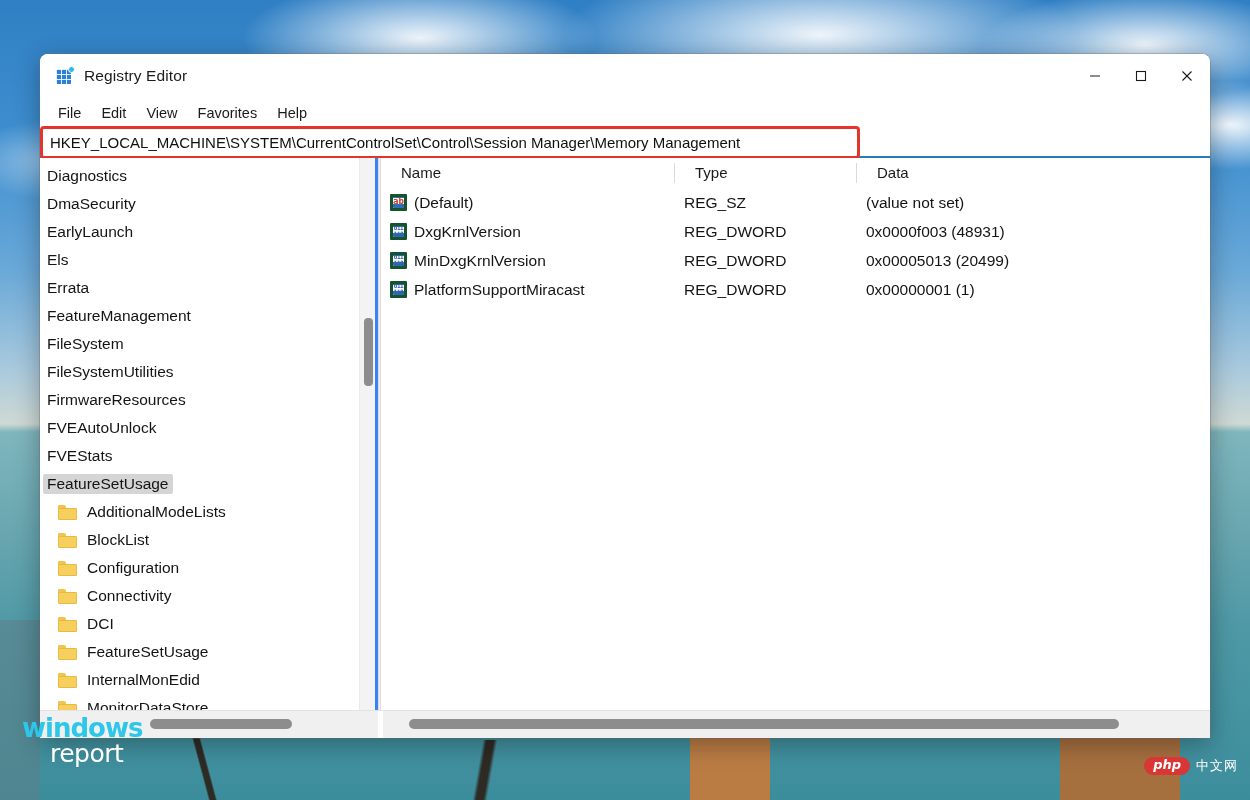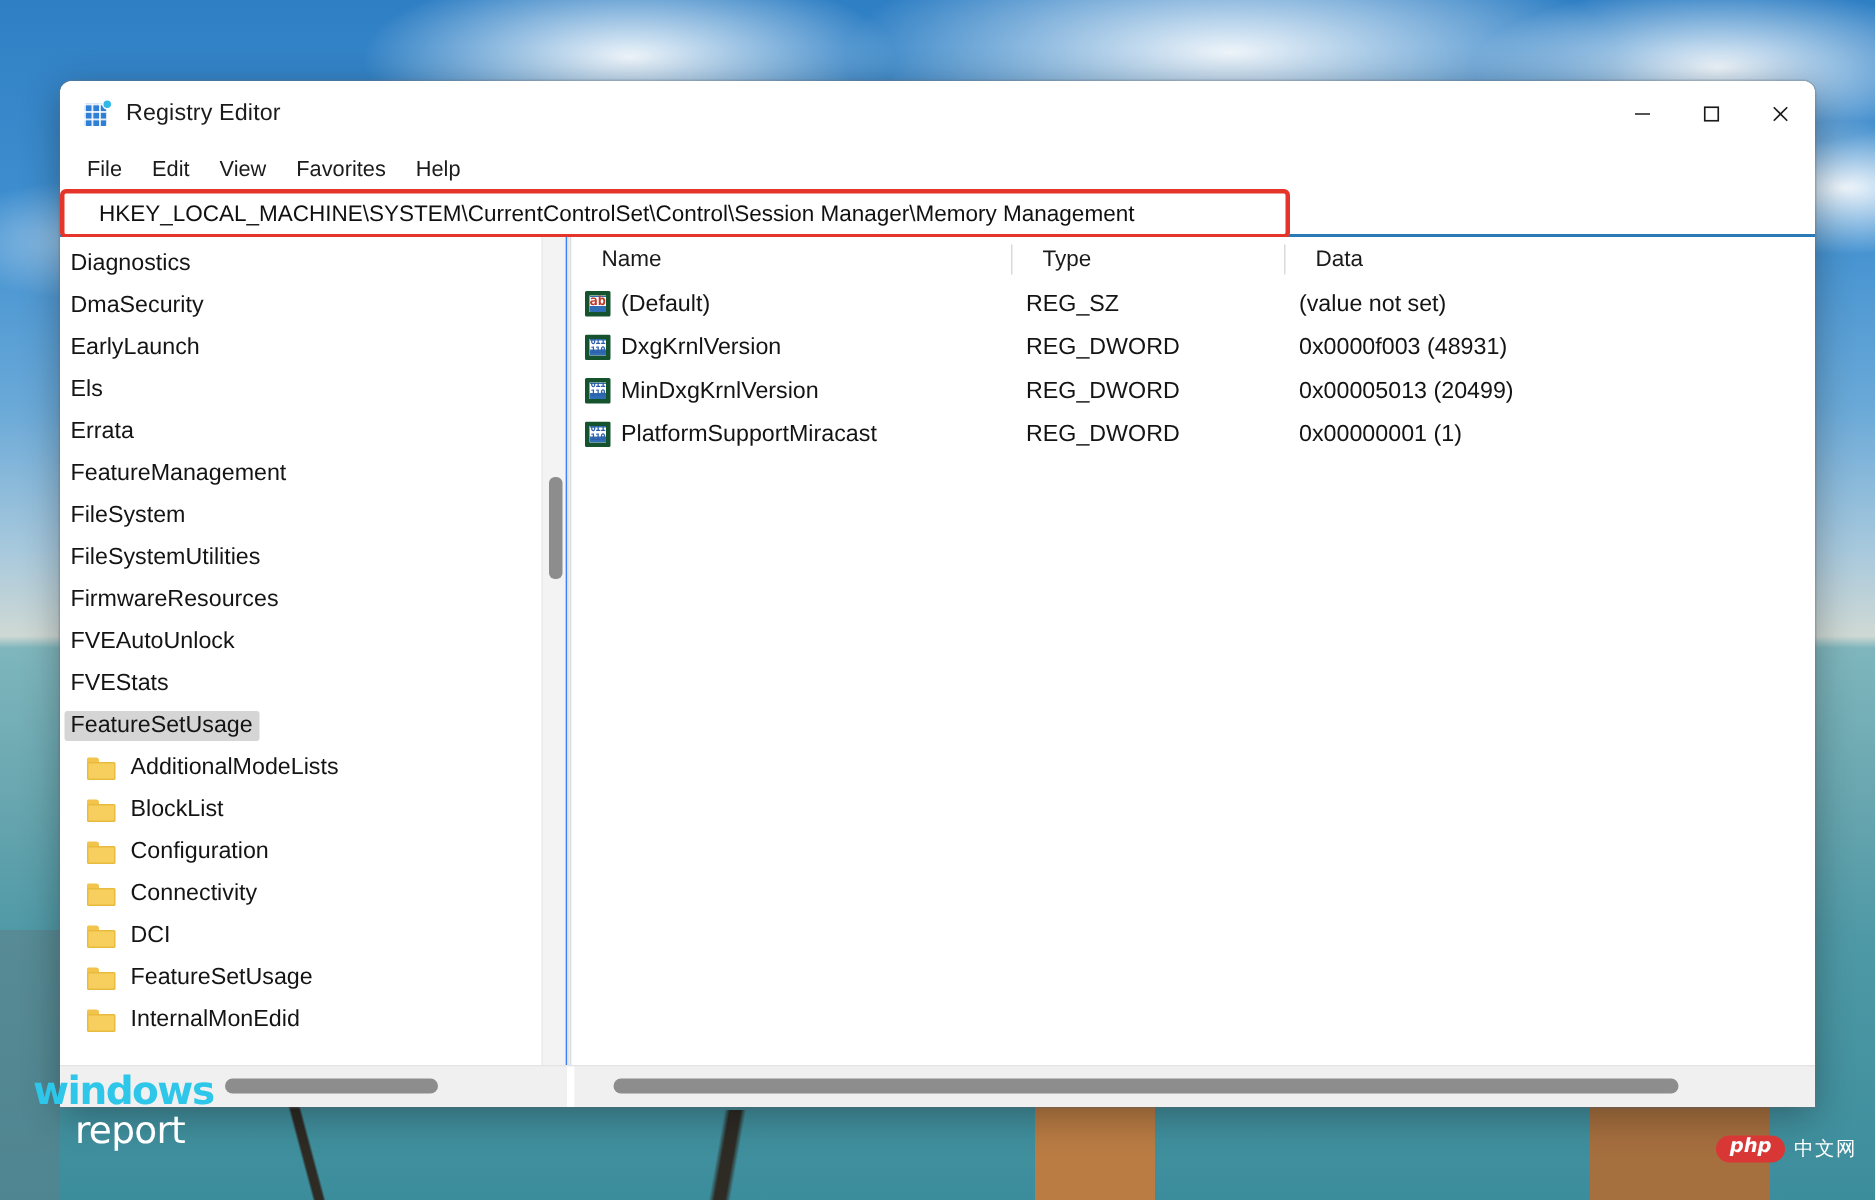--- a/index.html
+++ b/index.html
@@ -74,40 +74,40 @@
   .menu-item {
     font-size: 14.5px; color: #1b1b1b; padding: 3px 10px; border-radius: 3px; cursor: default;
   }
 
   
   #addressbar-wrap {
     position: relative; height: 30px; flex: 0 0 30px; background: #ffffff;
   }
   #addressbar {
     position: absolute; left: 0; top: 0; width: 1170px; height: 29px;
-    display: flex; align-items: center; padding-left: 26px;
+    display: flex; align-items: center; padding-left: 10px;
     font-size: 15px; color: #101010; background: #ffffff;
     white-space: nowrap; overflow: hidden; text-align: right;
   }
   #addr-underline {
     position: absolute; left: 0; bottom: 0; width: 1170px; height: 2px; background: #2b7ab8;
   }
   #addr-highlight {
     position: absolute; left: 0px; top: -2px; width: 820px; height: 33px;
     border: 3px solid #e5342a; border-radius: 4px; pointer-events: none;
   }
 
   
   #panes { flex: 1 1 auto; display: flex; min-height: 0; background: #fff; position: relative; }
 
   
   #tree-pane {
     width: 338px; flex: 0 0 338px; position: relative;
     background: #ffffff; overflow: hidden;
-    border-right: 1px solid #3b82f6;
+    border-right: 3px solid #3b82f6;
   }
   #tree-list { padding-top: 4px; }
   .tree-row {
     height: 28px; display: flex; align-items: center; padding-left: 3px; cursor: default;
     font-size: 15.5px; color: #141414; white-space: nowrap;
   }
   .tree-row .label { padding: 1px 4px; border-radius: 2px; }
   .tree-row.selected .label { background: #d5d5d5; }
   .tree-row.indent { padding-left: 18px; }
   .folder-ico {
@@ -351,20 +351,27 @@
               </span>
             <span class="label">FeatureSetUsage</span>
           </div>
           <div class="tree-row indent">
             <span class="folder-ico">
                 <i class="tab"></i>
                 <i class="body"></i>
               </span>
             <span class="label">InternalMonEdid</span>
           </div>
+          <div class="tree-row indent">
+            <span class="folder-ico">
+                <i class="tab"></i>
+                <i class="body"></i>
+              </span>
+            <span class="label">MonitorDataStore</span>
+          </div>
         </div>
 
         <div id="tree-vscroll">
           <div id="tree-vthumb"></div>
         </div>
       </div>
 
       <div id="splitter"></div>
 
       <div id="list-pane">

